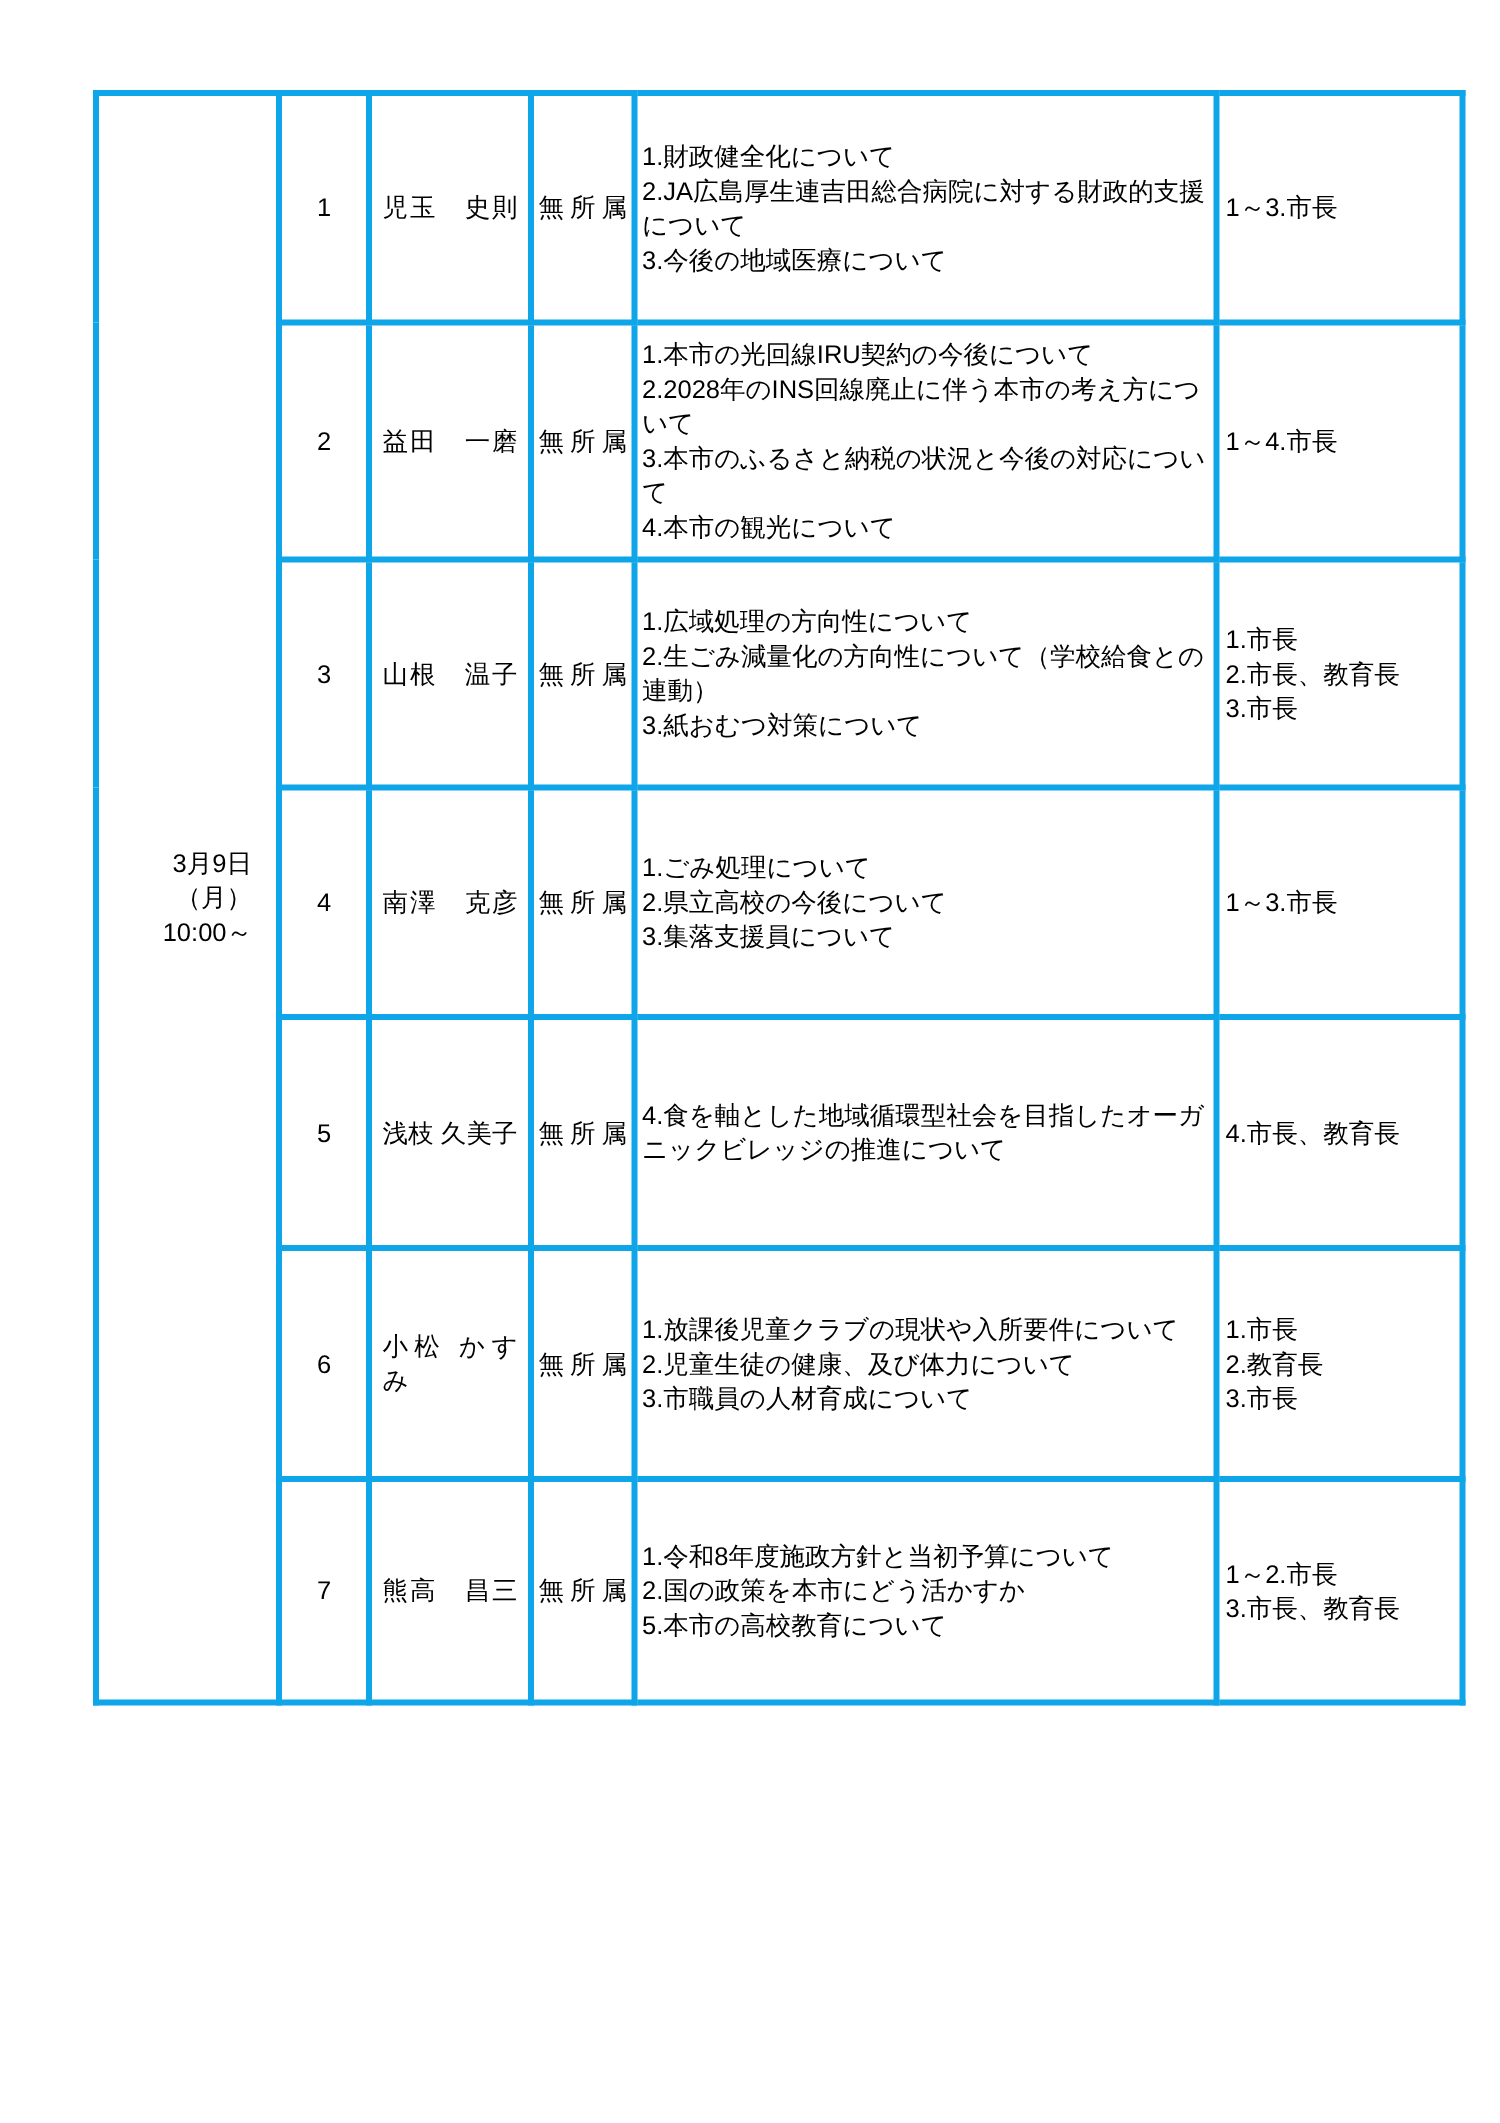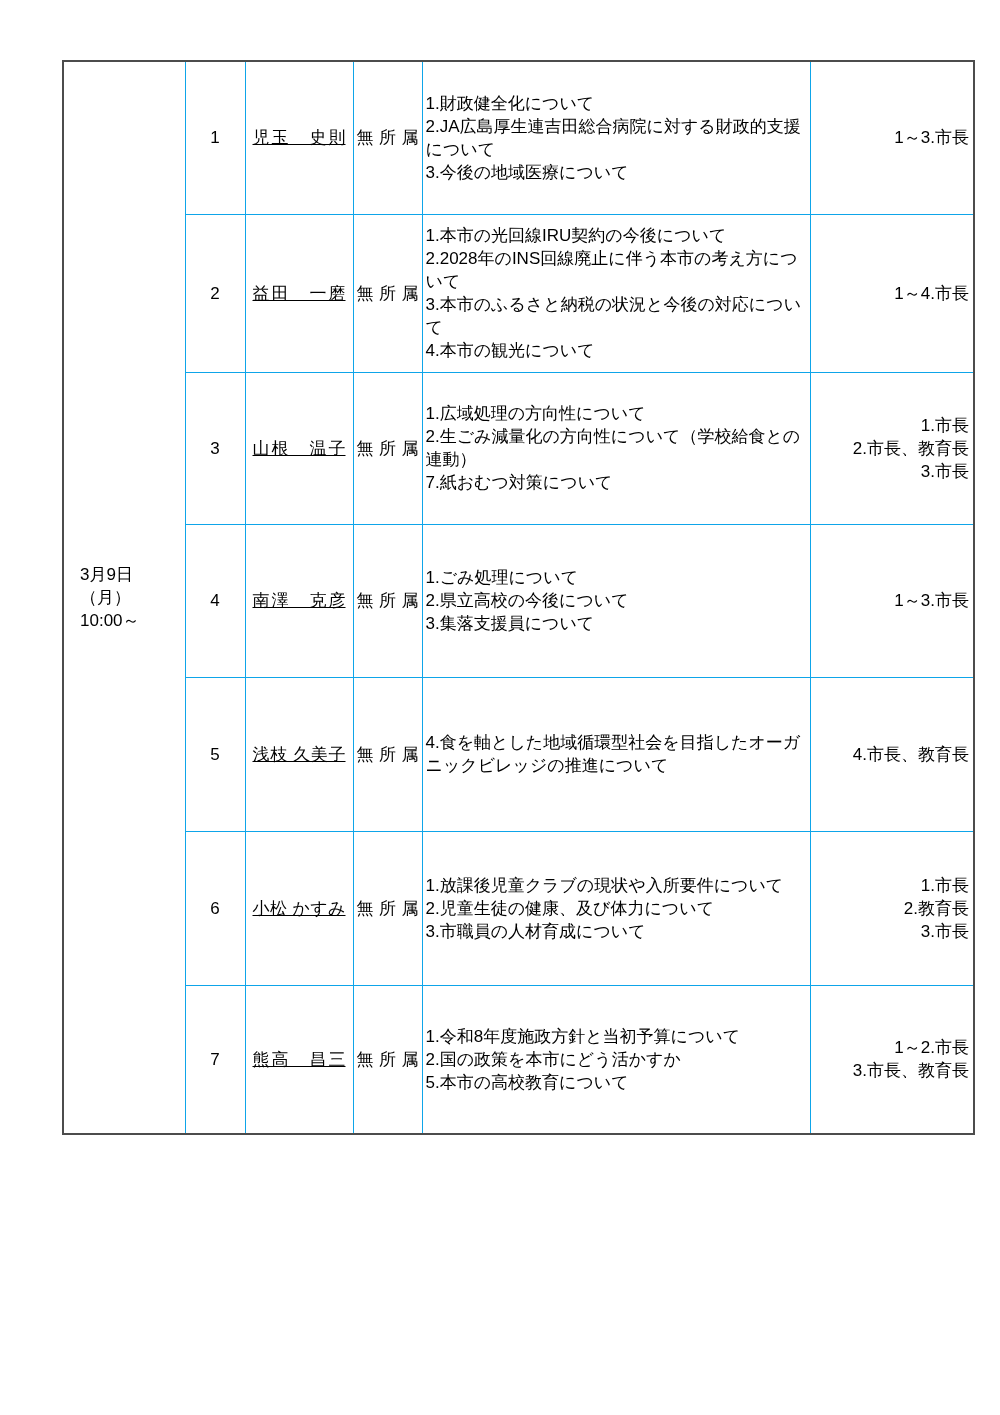--- a/index.html
+++ b/index.html
@@ -19,60 +19,59 @@
     position: absolute;
     left: 62px;
     top: 60px;
     width: 911px;
     border-collapse: collapse;
     table-layout: fixed;
     border: 2px solid #4c4c4c;
     color: #000000;
   }
   table.sched td {
-    border: 1px solid #0ea5e9;
+    border: 4px solid #0ea5e9;
     vertical-align: middle;
     overflow: hidden;
     font-size: 17px;
     line-height: 23px;
   }
   tr.r1 { height: 153px; }
   tr.r2 { height: 158px; }
   tr.r3 { height: 152px; }
   tr.r4 { height: 153px; }
   tr.r5 { height: 154px; }
   tr.r6 { height: 154px; }
   tr.r7 { height: 149px; }
   td.c-date {
-    text-align: left;
+    text-align: right;
     white-space: pre-line;
     padding: 0 16px;
   }
   td.c-no {
     text-align: center;
   }
   td.c-name {
     font-size: 18px;
     text-align: justify;
     text-align-last: justify;
     padding: 12px 7px;
-    text-decoration: underline;
   }
   td.c-affil {
     text-align: justify;
     text-align-last: justify;
     padding: 0 3px;
   }
   td.c-q {
     text-align: left;
     white-space: pre-line;
     padding: 2px 3px;
   }
   td.c-ans {
-    text-align: right;
+    text-align: left;
     white-space: pre-line;
     padding: 2px 4px;
   }
 </style>
 </head>
 <body>
 
 <div class="page">
   <table class="sched">
     <colgroup>
@@ -104,21 +103,21 @@
 3.本市のふるさと納税の状況と今後の対応について
 4.本市の観光について</td>
         <td class="c-ans">1～4.市長</td>
       </tr>
       <tr class="r3">
         <td class="c-no">3</td>
         <td class="c-name">山根　温子</td>
         <td class="c-affil">無所属</td>
         <td class="c-q">1.広域処理の方向性について
 2.生ごみ減量化の方向性について（学校給食との連動）
-7.紙おむつ対策について</td>
+3.紙おむつ対策について</td>
         <td class="c-ans">1.市長
 2.市長、教育長
 3.市長</td>
       </tr>
       <tr class="r4">
         <td class="c-no">4</td>
         <td class="c-name">南澤　克彦</td>
         <td class="c-affil">無所属</td>
         <td class="c-q">1.ごみ処理について
 2.県立高校の今後について

